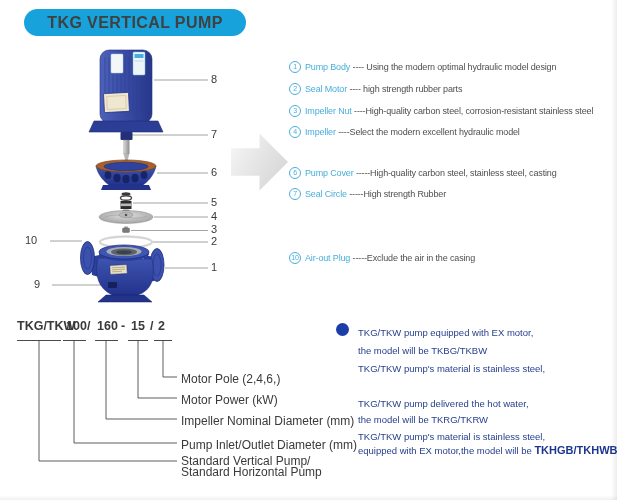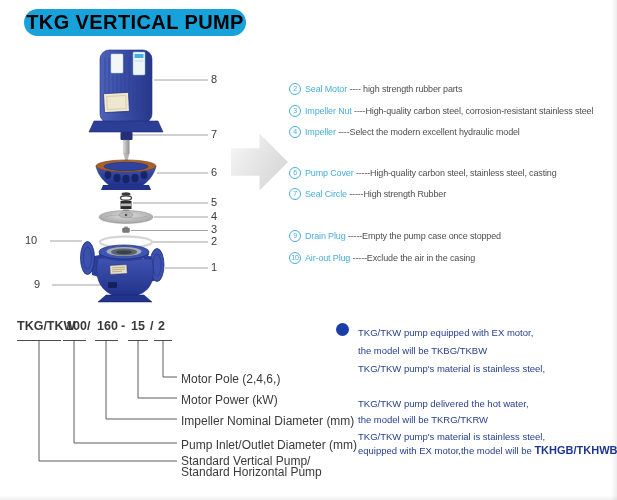--- a/index.html
+++ b/index.html
@@ -10,21 +10,21 @@
   .scan-edge-right{position:absolute;right:0;top:0;width:6px;height:100%;
     background:linear-gradient(to left, rgba(0,0,0,0.07), rgba(0,0,0,0));}
   .scan-edge-bottom{position:absolute;left:0;bottom:0;width:100%;height:5px;
     background:linear-gradient(to top, rgba(0,0,0,0.06), rgba(0,0,0,0));}
 
   
   .banner{
     position:absolute;left:24px;top:9px;width:222px;height:27px;
     background:#17a2dc;border-radius:13.5px;
     display:flex;align-items:center;justify-content:center;
-    color:#000000;font-weight:bold;font-size:20px;letter-spacing:.4px;
+    color:#404040;font-weight:bold;font-size:16px;letter-spacing:.4px;
   }
 
   
   .pump-svg{position:absolute;left:30px;top:45px;width:260px;height:260px;}
   .callout{
     position:absolute;font-size:11px;color:#3a3a3a;line-height:11px;
   }
 
   
   .big-arrow{
@@ -190,20 +190,25 @@
   <span class="callout" style="left:211px;top:197px">5</span>
   <span class="callout" style="left:211px;top:211px">4</span>
   <span class="callout" style="left:211px;top:224px">3</span>
   <span class="callout" style="left:211px;top:236px">2</span>
   <span class="callout" style="left:25px;top:235px">10</span>
   <span class="callout" style="left:211px;top:262px">1</span>
   <span class="callout" style="left:34px;top:279px">9</span>
 
   <div class="big-arrow"></div>
 
+  <div class="part-row" style="top:60px">
+    <span class="circ">1</span>
+      <span class="pname">Pump Body</span>
+      <span class="pdesc"> ---- Using the modern optimal hydraulic model design</span>
+  </div>
   <div class="part-row" style="top:82px">
     <span class="circ">2</span>
       <span class="pname">Seal Motor</span>
       <span class="pdesc"> ---- high strength rubber parts</span>
   </div>
   <div class="part-row" style="top:104px">
     <span class="circ">3</span>
       <span class="pname">Impeller Nut</span>
       <span class="pdesc"> ----High-quality carbon steel, corrosion-resistant stainless steel</span>
   </div>
@@ -214,25 +219,20 @@
   </div>
   <div class="part-row" style="top:166px">
     <span class="circ">6</span>
       <span class="pname">Pump Cover</span>
       <span class="pdesc"> -----High-quality carbon steel, stainless steel, casting</span>
   </div>
   <div class="part-row" style="top:187px">
     <span class="circ">7</span>
       <span class="pname">Seal Circle</span>
       <span class="pdesc"> -----High strength Rubber</span>
-  </div>
-  <div class="part-row" style="top:229px">
-    <span class="circ">9</span>
-      <span class="pname">Drain Plug</span>
-      <span class="pdesc"> -----Empty the pump case once stopped</span>
   </div>
   <div class="part-row" style="top:251px">
     <span class="circ">10</span>
       <span class="pname">Air-out Plug</span>
       <span class="pdesc"> -----Exclude the air in the casing</span>
   </div>
 
   <span class="code-seg" style="left:17px">TKG/TKW</span>
   <span class="code-seg" style="left:66px">100</span>
   <span class="code-seg" style="left:87px">/</span>

